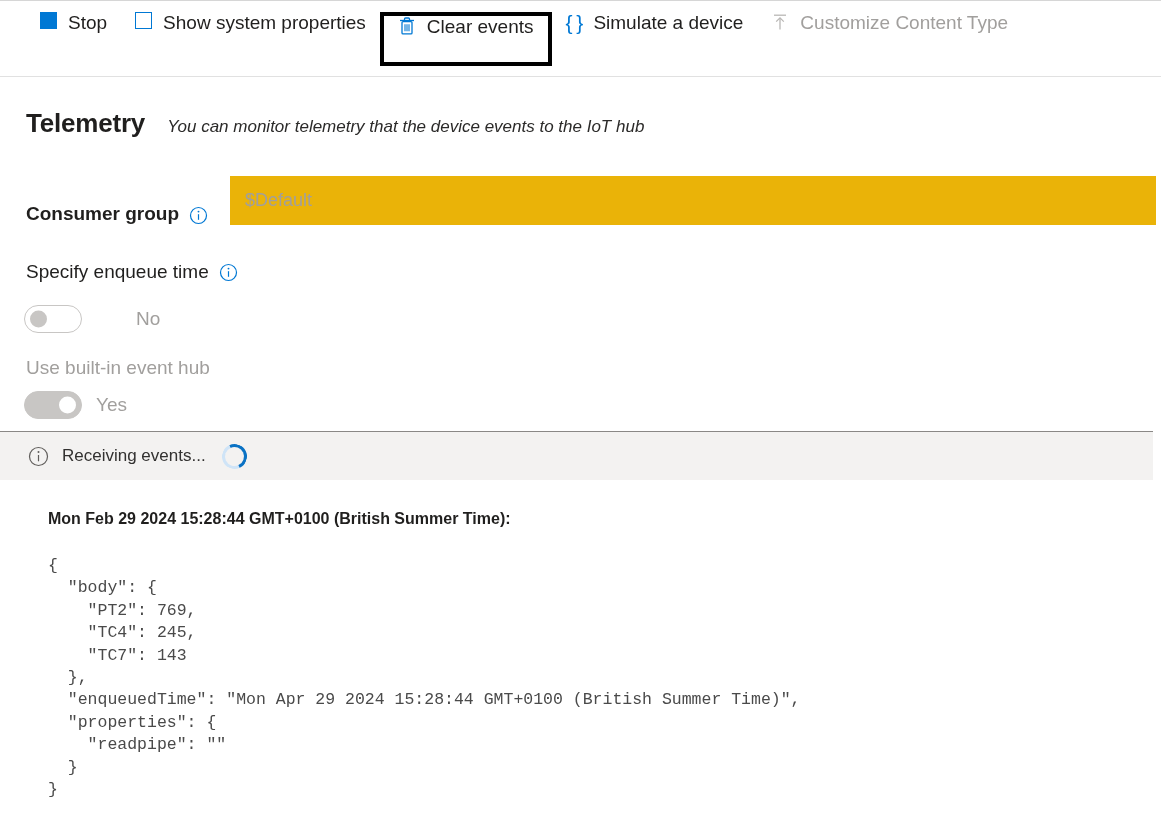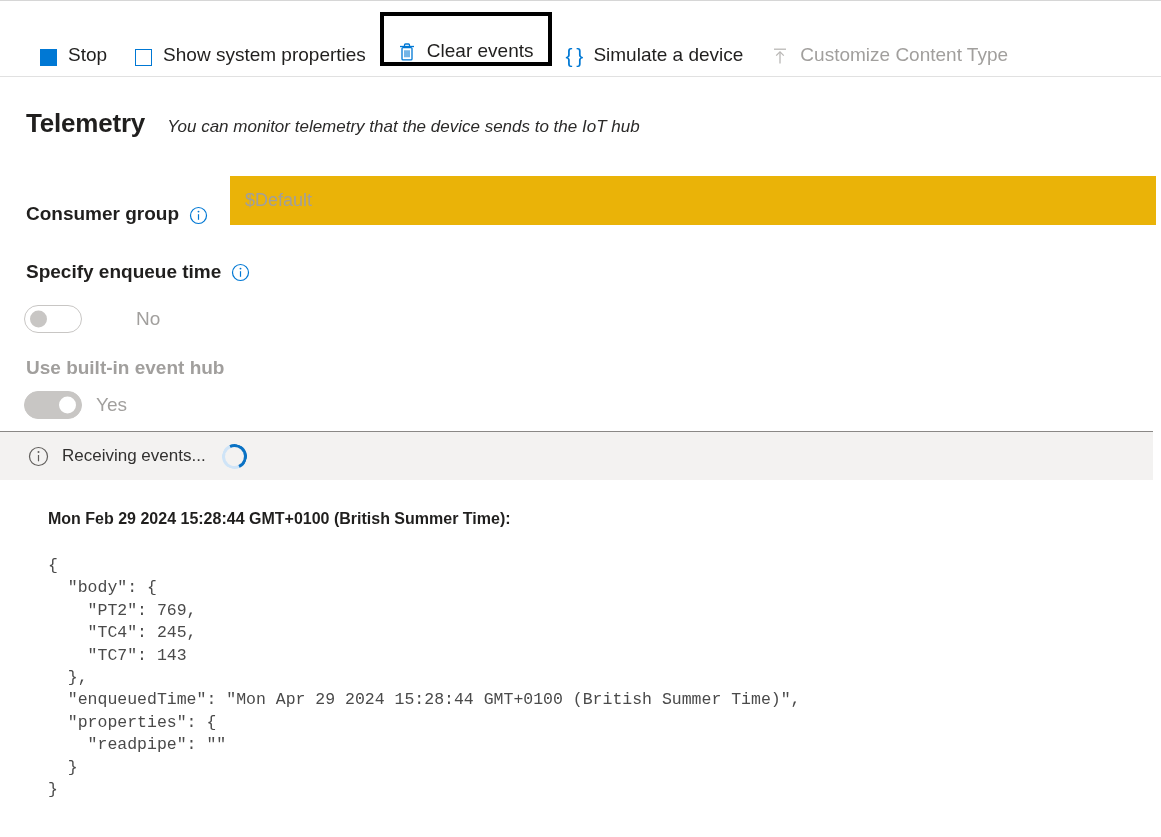--- a/index.html
+++ b/index.html
@@ -24,21 +24,21 @@
     height: 77px;
     border-top: 1px solid #d6d6d6;
     border-bottom: 1px solid #e1e1e1;
     box-sizing: border-box;
     display: flex;
     align-items: center;
     padding-left: 26px;
   }
   .tb-item {
     display: flex;
-    align-items: flex-end;
+    align-items: flex-start;
     height: 54px;
     padding: 0 14px;
     font-size: 19px;
     color: #201f1e;
     cursor: pointer;
     box-sizing: border-box;
     white-space: nowrap;
   }
   .tb-item.focused {
     border: 4px solid #000000;
@@ -126,21 +126,21 @@
     padding-left: 15px;
     box-sizing: border-box;
   }
   .cg-input::placeholder { color: #a19f9d; opacity: 1; }
 
   
   .sec-label {
     position: absolute;
     left: 26px;
     font-size: 19px;
-    font-weight: bold;
+    font-weight: normal;
     color: #201f1e;
     display: flex;
     align-items: center;
   }
   .sec-label.muted { color: #a19f9d; }
   #enqueue-label { top: 261px; }
   #builtin-label { top: 357px; }
 
   .toggle-row {
     position: absolute;
@@ -276,21 +276,21 @@
       <path d="M9 6v11.5" stroke="#b9b7b5" stroke-width="1.3" fill="none"></path>
       <path d="M5.2 9.6L9 5.9l3.8 3.7" stroke="#b9b7b5" stroke-width="1.3" fill="none"></path>
     </svg>
     <span class="tb-label">Customize Content Type</span>
   </div>
 
 </div>
 
 <div class="title-row">
   <div class="page-title">Telemetry</div>
-  <div class="page-subtitle">You can monitor telemetry that the device sends to the IoT hub</div>
+  <div class="page-subtitle">You can monitor telemetry that the device events to the IoT hub</div>
 </div>
 
 <div class="cg-row">
   <span class="cg-label">Consumer group</span>
   <svg class="info-icon" width="19" height="19" viewBox="0 0 19 19">
     <circle cx="9.5" cy="9.5" r="8" stroke="#0078d4" stroke-width="1.2" fill="none"></circle>
     <circle cx="9.5" cy="5.6" r="0.95" fill="#0078d4"></circle>
     <path d="M9.5 8.2v5.6" stroke="#0078d4" stroke-width="1.2" fill="none"></path>
   </svg>
   <input class="cg-input" type="text" placeholder="$Default" style="">

